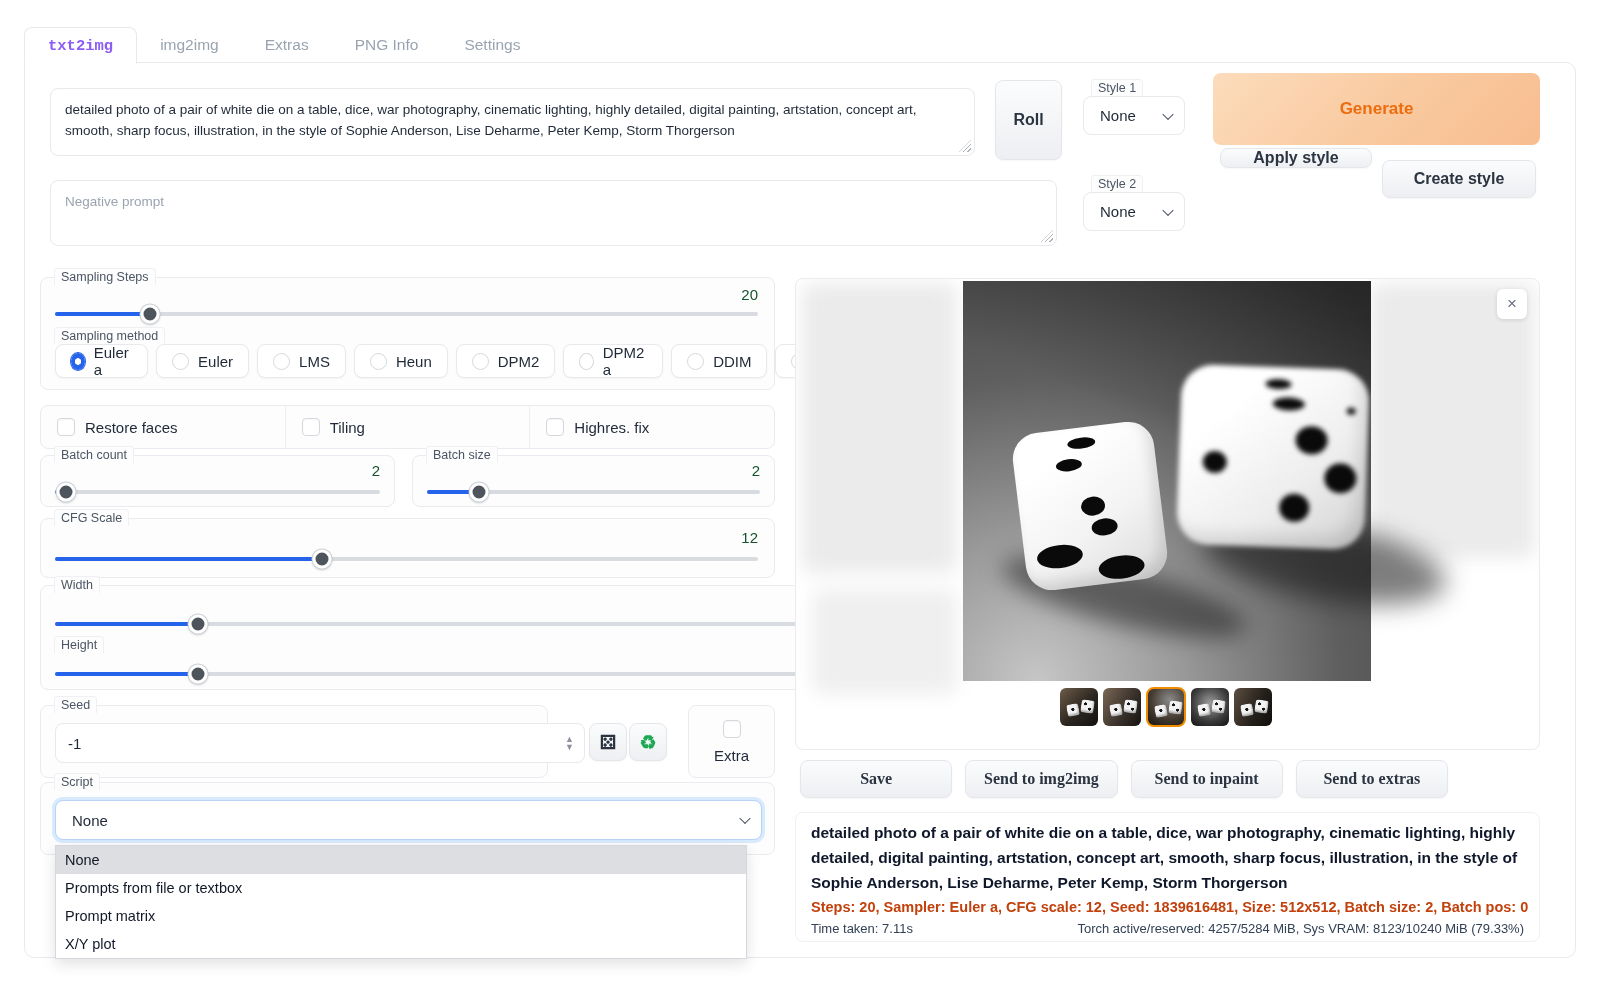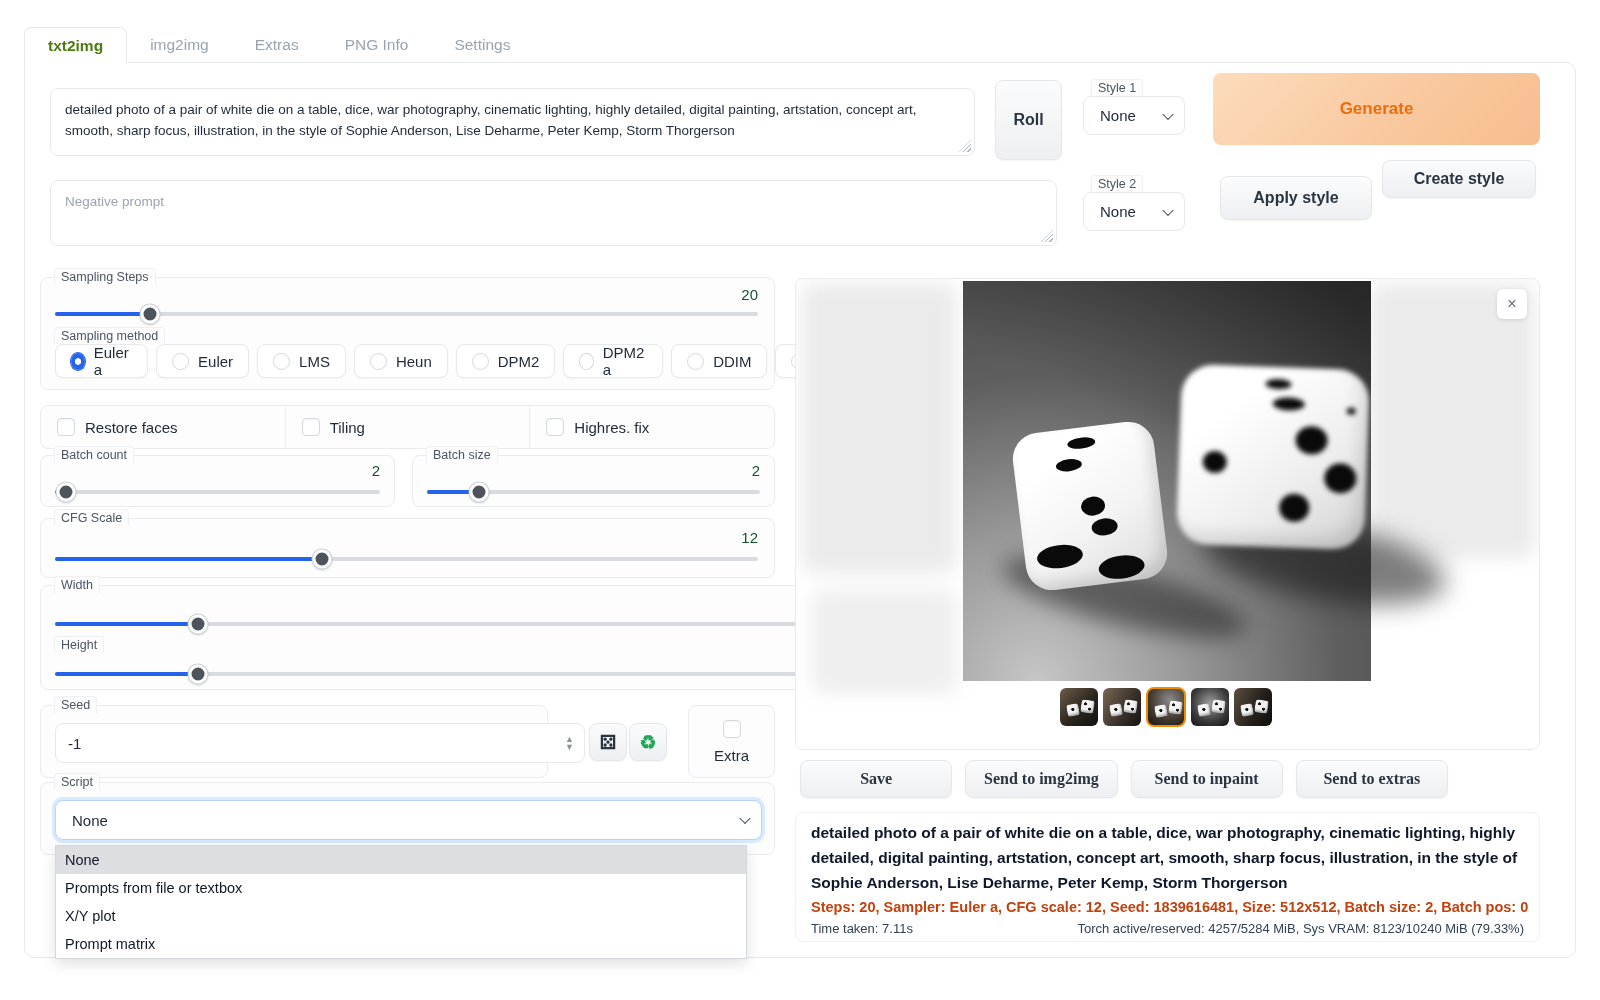--- a/index.html
+++ b/index.html
@@ -3,21 +3,21 @@
 <meta charset="utf-8">
 <style>
   * { margin:0; padding:0; box-sizing:border-box; }
   html,body { width:1600px; height:1000px; background:#fff; font-family:"Liberation Sans",sans-serif; overflow:hidden; color:#1f2937; }
 
   .app { position:absolute; left:24px; top:62px; width:1552px; height:896px; border:1px solid #e7e9ec; border-radius:0 10px 10px 10px; background:#fff; }
 
   
   .tabs { position:absolute; left:24px; top:27px; height:36px; display:flex; align-items:center; z-index:3; }
   .tab { padding:0 23px; font-size:15.5px; color:#9aa4b0; line-height:36px; cursor:pointer; }
-  .tab.active { background:#fff; border:1px solid #e7e9ec; border-bottom:1px solid #fff; border-radius:8px 8px 0 0; color:#4d7c0f; font-weight:bold; height:37px; }
+  .tab.active { background:#fff; border:1px solid #e7e9ec; border-bottom:1px solid #fff; border-radius:8px 8px 0 0; color:#8b5cf6; font-weight:bold; height:37px;font-family:Liberation Mono, monospace; }
 
   
   .ta-wrap { position:absolute; border:1px solid #e7e9ec; border-radius:8px; background:#fff; }
   .ta-wrap textarea { width:100%; height:100%; border:none; outline:none; resize:none; background:transparent; font-family:"Liberation Sans",sans-serif; font-size:13.5px; line-height:21px; color:#1f2937; padding:10px 14px; }
   .ta-wrap textarea::placeholder { color:#9aa4b0; }
   .resize-grip { position:absolute; right:3px; bottom:3px; width:12px; height:12px; background:repeating-linear-gradient(135deg,transparent 0 2px,#9aa0a8 2px 3px); clip-path:polygon(100% 0,100% 100%,0 100%); opacity:.8; }
   .prompt-wrap { left:50px; top:88px; width:925px; height:68px; }
   .neg-wrap { left:50px; top:180px; width:1007px; height:66px; }
 
   
@@ -29,21 +29,21 @@
 
   .select { position:absolute; background:#fff; border:1px solid #e7e9ec; border-radius:8px; display:flex; align-items:center; cursor:pointer; font-size:15px; color:#1f2937; }
   .select .chev { position:absolute; right:12px; top:50%; width:8px; height:8px; border-right:1.8px solid #4b5563; border-bottom:1.8px solid #4b5563; transform:translateY(-70%) rotate(45deg); }
 
   .style1-label { left:1091px; top:79px; }
   .style1-select { left:1083px; top:96px; width:102px; height:39px; padding-left:16px; }
   .style2-label { left:1091px; top:175px; }
   .style2-select { left:1083px; top:192px; width:102px; height:39px; padding-left:16px; }
 
   .generate-btn { position:absolute; left:1213px; top:73px; width:327px; height:72px; border-radius:8px; background:linear-gradient(135deg,#fcdcbc 0%,#f9c99f 55%,#f7bd90 100%); display:flex; align-items:center; justify-content:center; font-size:17px; font-weight:bold; color:#ec6c0e; cursor:pointer; }
-  .apply-btn { position:absolute; left:1220px; top:176px; width:152px; height:44px; }
+  .apply-btn { position:absolute; left:1220px; top:148px; width:152px; height:20px; }
   .create-btn { position:absolute; left:1382px; top:160px; width:154px; height:38px; }
 
   
   .panel { position:absolute; background:#fdfdfe; border:1px solid #e9ebee; border-radius:8px; }
 
   
   .slider { position:absolute; height:4px; background:#d8dbe0; border-radius:3px; }
   .slider .fill { position:absolute; left:0; top:0; height:4px; background:#2563eb; border-radius:3px; }
   .slider .handle { position:absolute; top:50%; width:19px; height:19px; border-radius:50%; background:#4e545c; border:3px solid #fff; box-shadow:0 0 0 1px #cdd2d8,0 1px 3px rgba(0,0,0,.3); transform:translate(-50%,-50%); cursor:pointer; }
   .slider-value { position:absolute; font-size:15px; color:#14532d; }
@@ -288,22 +288,22 @@
 <div class="panel script-panel">
   <div class="float-label" style="left:13px;top:-10px;">Script</div>
   <div class="select script-select">
     <span>None</span>
     <span class="chev"></span>
   </div>
 </div>
 <div class="dropdown">
   <div class="dd-item hl">None</div>
   <div class="dd-item">Prompts from file or textbox</div>
+  <div class="dd-item">Prompt matrix</div>
   <div class="dd-item">X/Y plot</div>
-  <div class="dd-item">Prompt matrix</div>
 </div>
 
 <div class="panel gallery">
   <div class="blur-blob bb1"></div>
   <div class="blur-blob bb2"></div>
   <div class="blur-blob bb3"></div>
   <div class="scene">
     <div class="vig"></div>
     <div class="shadow sh1"></div>
     <div class="shadow sh2"></div>

